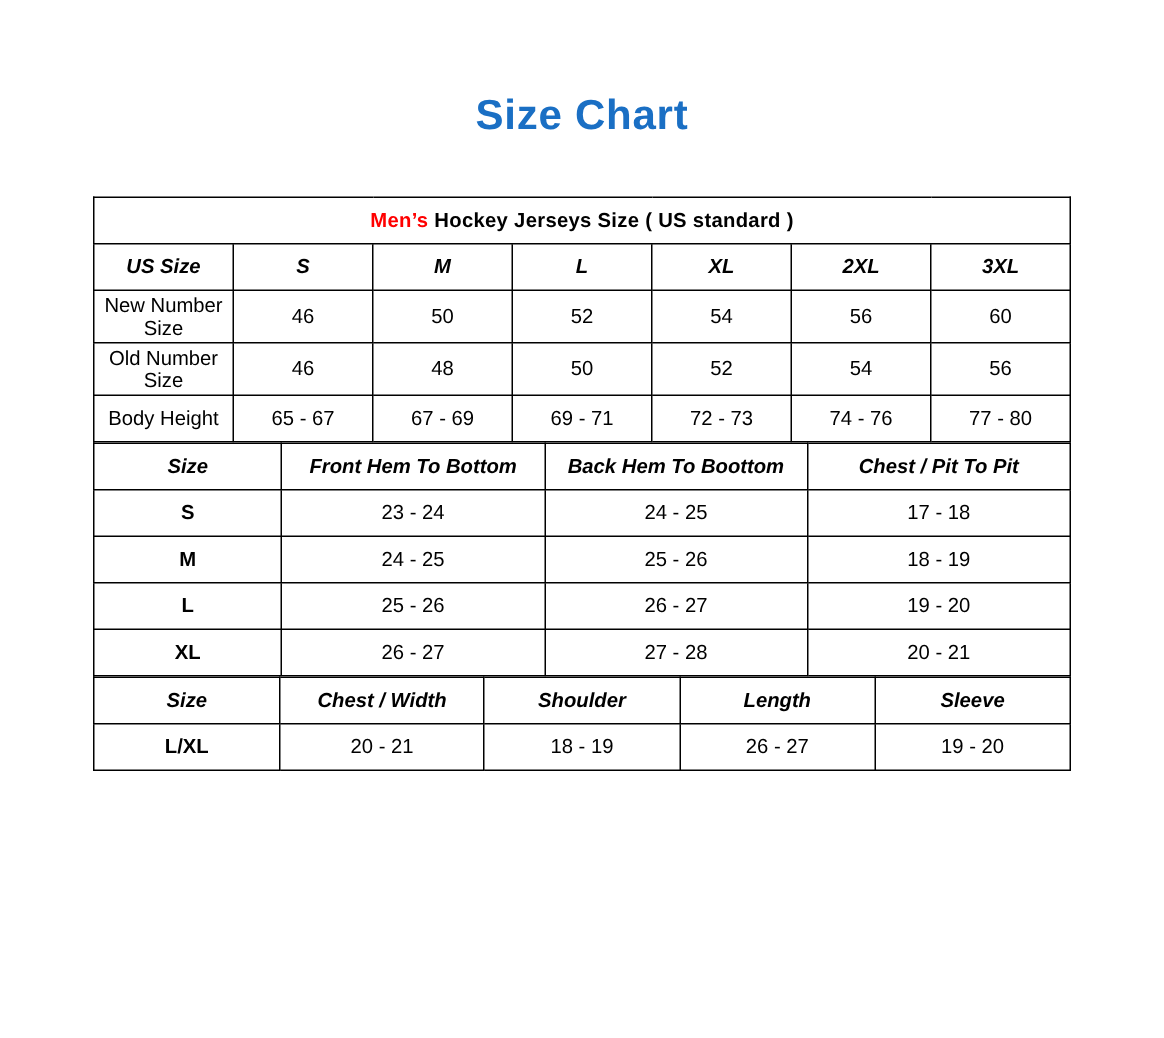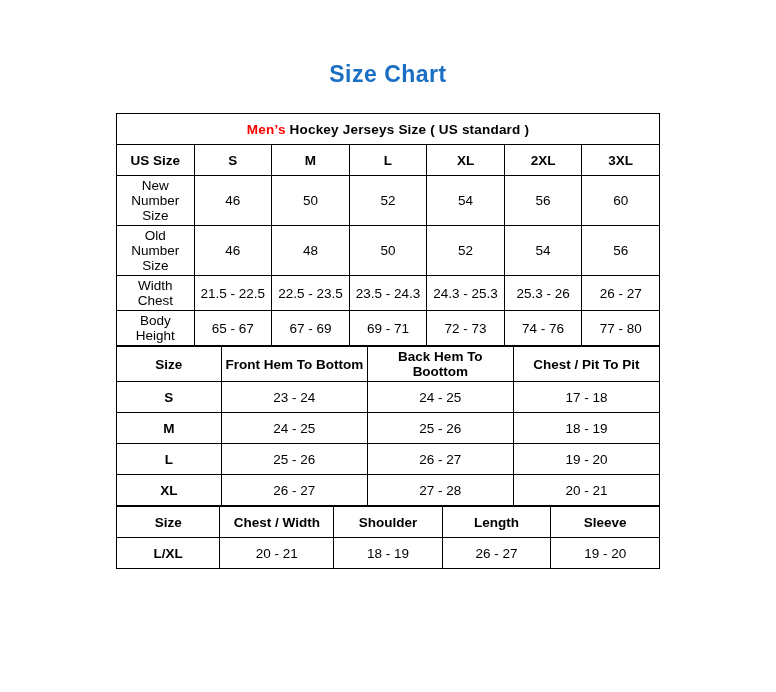--- a/index.html
+++ b/index.html
@@ -16,30 +16,30 @@
   }
   .page {
     width: 776px;
     height: 692px;
     position: relative;
     box-sizing: border-box;
   }
   .chart-title {
     text-align: center;
     color: #1a6fc4;
-    font-size: 23px;
+    font-size: 28px;
     font-weight: bold;
     letter-spacing: 0.5px;
     padding-top: 62px;
     padding-bottom: 0;
     line-height: 1.1;
   }
   .tables-wrap {
-    margin: 0 auto;
-    width: 544px;
+    margin: 12px auto;
+    width: 652px;
     padding-top: 26px;
   }
   table.size-table {
     border-collapse: collapse;
     width: 100%;
     table-layout: fixed;
   }
   table.size-table td {
     border: 1px solid #000000;
     text-align: center;
@@ -58,20 +58,21 @@
   }
   td.section-header .hl-red {
     color: #ff0000;
   }
   td.section-header .hl-black {
     color: #000000;
   }
   td.col-head {
     font-weight: bold;
     font-size: 13.5px;
+    font-style: italic;
   }
   td.row-label {
     font-size: 13.5px;
   }
   td.row-label-bold {
     font-weight: bold;
     font-size: 13.5px;
   }
 </style>
 </head>
@@ -107,29 +108,20 @@
           <td>60</td>
         </tr>
         <tr>
           <td class="row-label">Old Number Size</td>
           <td>46</td>
           <td>48</td>
           <td>50</td>
           <td>52</td>
           <td>54</td>
           <td>56</td>
-        </tr>
-        <tr>
-          <td class="row-label">Width Chest</td>
-          <td>21.5 - 22.5</td>
-          <td>22.5 - 23.5</td>
-          <td>23.5 - 24.3</td>
-          <td>24.3 - 25.3</td>
-          <td>25.3 - 26</td>
-          <td>26 - 27</td>
         </tr>
         <tr>
           <td class="row-label">Body Height</td>
           <td>65 - 67</td>
           <td>67 - 69</td>
           <td>69 - 71</td>
           <td>72 - 73</td>
           <td>74 - 76</td>
           <td>77 - 80</td>
         </tr>

